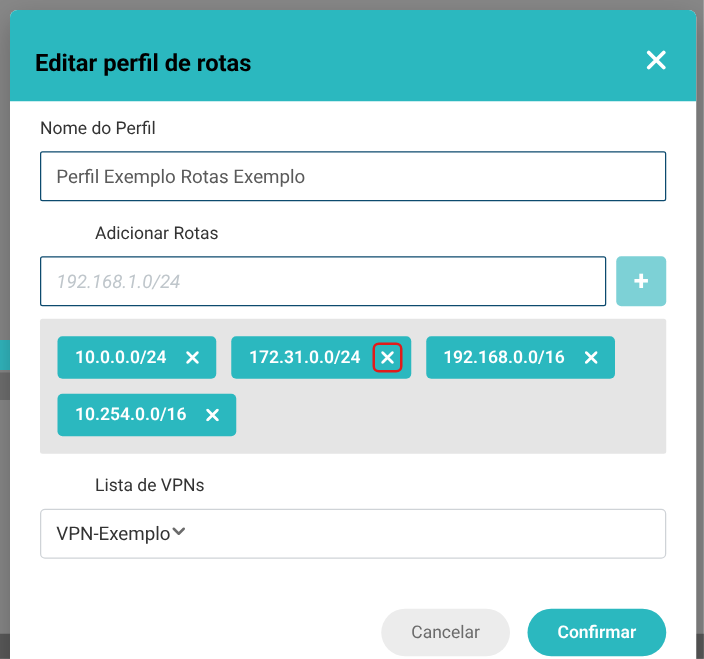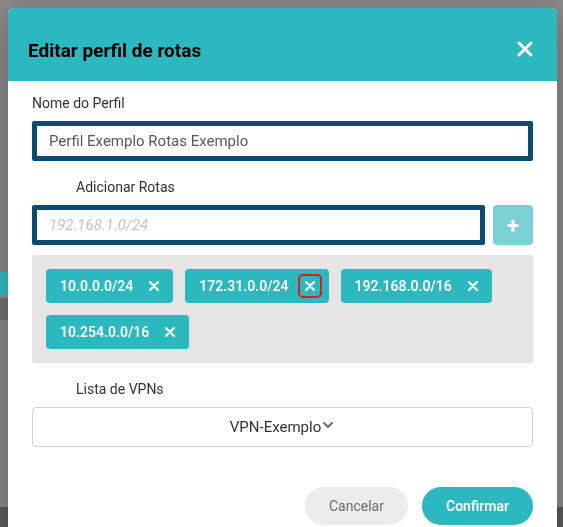--- a/index.html
+++ b/index.html
@@ -27,21 +27,21 @@
   }
   .dialog-title { font-size: 19px; font-weight: 700; }
   .close-x { color: #ffffff; font-size: 22px; line-height: 1; cursor: pointer; padding: 4px; font-weight: 700; }
 
   .dialog-body { padding: 8px 24px 18px 24px; }
 
   .field-label { font-size: 14px; color: #333; margin-bottom: 10px; margin-top: 6px; }
   .field-label.mt { margin-top: 18px; margin-left: 44px; }
 
   .text-input {
-    width: 100%; height: 40px; border: 5px solid #0c4a6e; border-radius: 2px;
+    width: 100%; height: 40px; border: 1px solid #0c4a6e; border-radius: 2px;
     padding: 0 12px; font-size: 15px; color: #5a5a5a;
   }
   .text-input::placeholder { color: #bfc6cb; font-style: italic; }
 
   .add-row { display: flex; gap: 8px; align-items: flex-end; border-radius: 14px; }
   .add-row .text-input { flex: 1; }
   .add-btn {
     width: 40px; height: 40px; background: #7dd1d6; border-radius: 4px;
     display: flex; align-items: center; justify-content: center; cursor: pointer;
     color: #ffffff; font-size: 22px; font-weight: 700;
@@ -62,21 +62,21 @@
     cursor: pointer; font-size: 14px; font-weight: 700; border-radius: 2px;
   }
   .chip-remove.highlight { outline: 2px solid #e11b1b; outline-offset: 1px; }
 
   .select-wrap {
     position: relative; width: 100%;
   }
   .select {
     width: 100%; height: 40px; border: 1px solid #cfd3d7; border-radius: 4px;
     padding: 0 12px; font-size: 15px; color: #333; background: #fff;
-    display:flex; align-items:center; justify-content: center; cursor: pointer;
+    display:flex; align-items:center; justify-content: flex-start; cursor: pointer;
   }
   .select .chev { color: #6b6b6b; }
 
   .dialog-footer {
     display: flex; justify-content: flex-end; gap: 14px;
     padding: 22px 24px 22px 24px;
   }
   .btn {
     height: 38px; min-width: 100px; padding: 12px 24px; border-radius: 20px;
     font-size: 14px; display:flex; align-items:center; justify-content:center; cursor:pointer;

